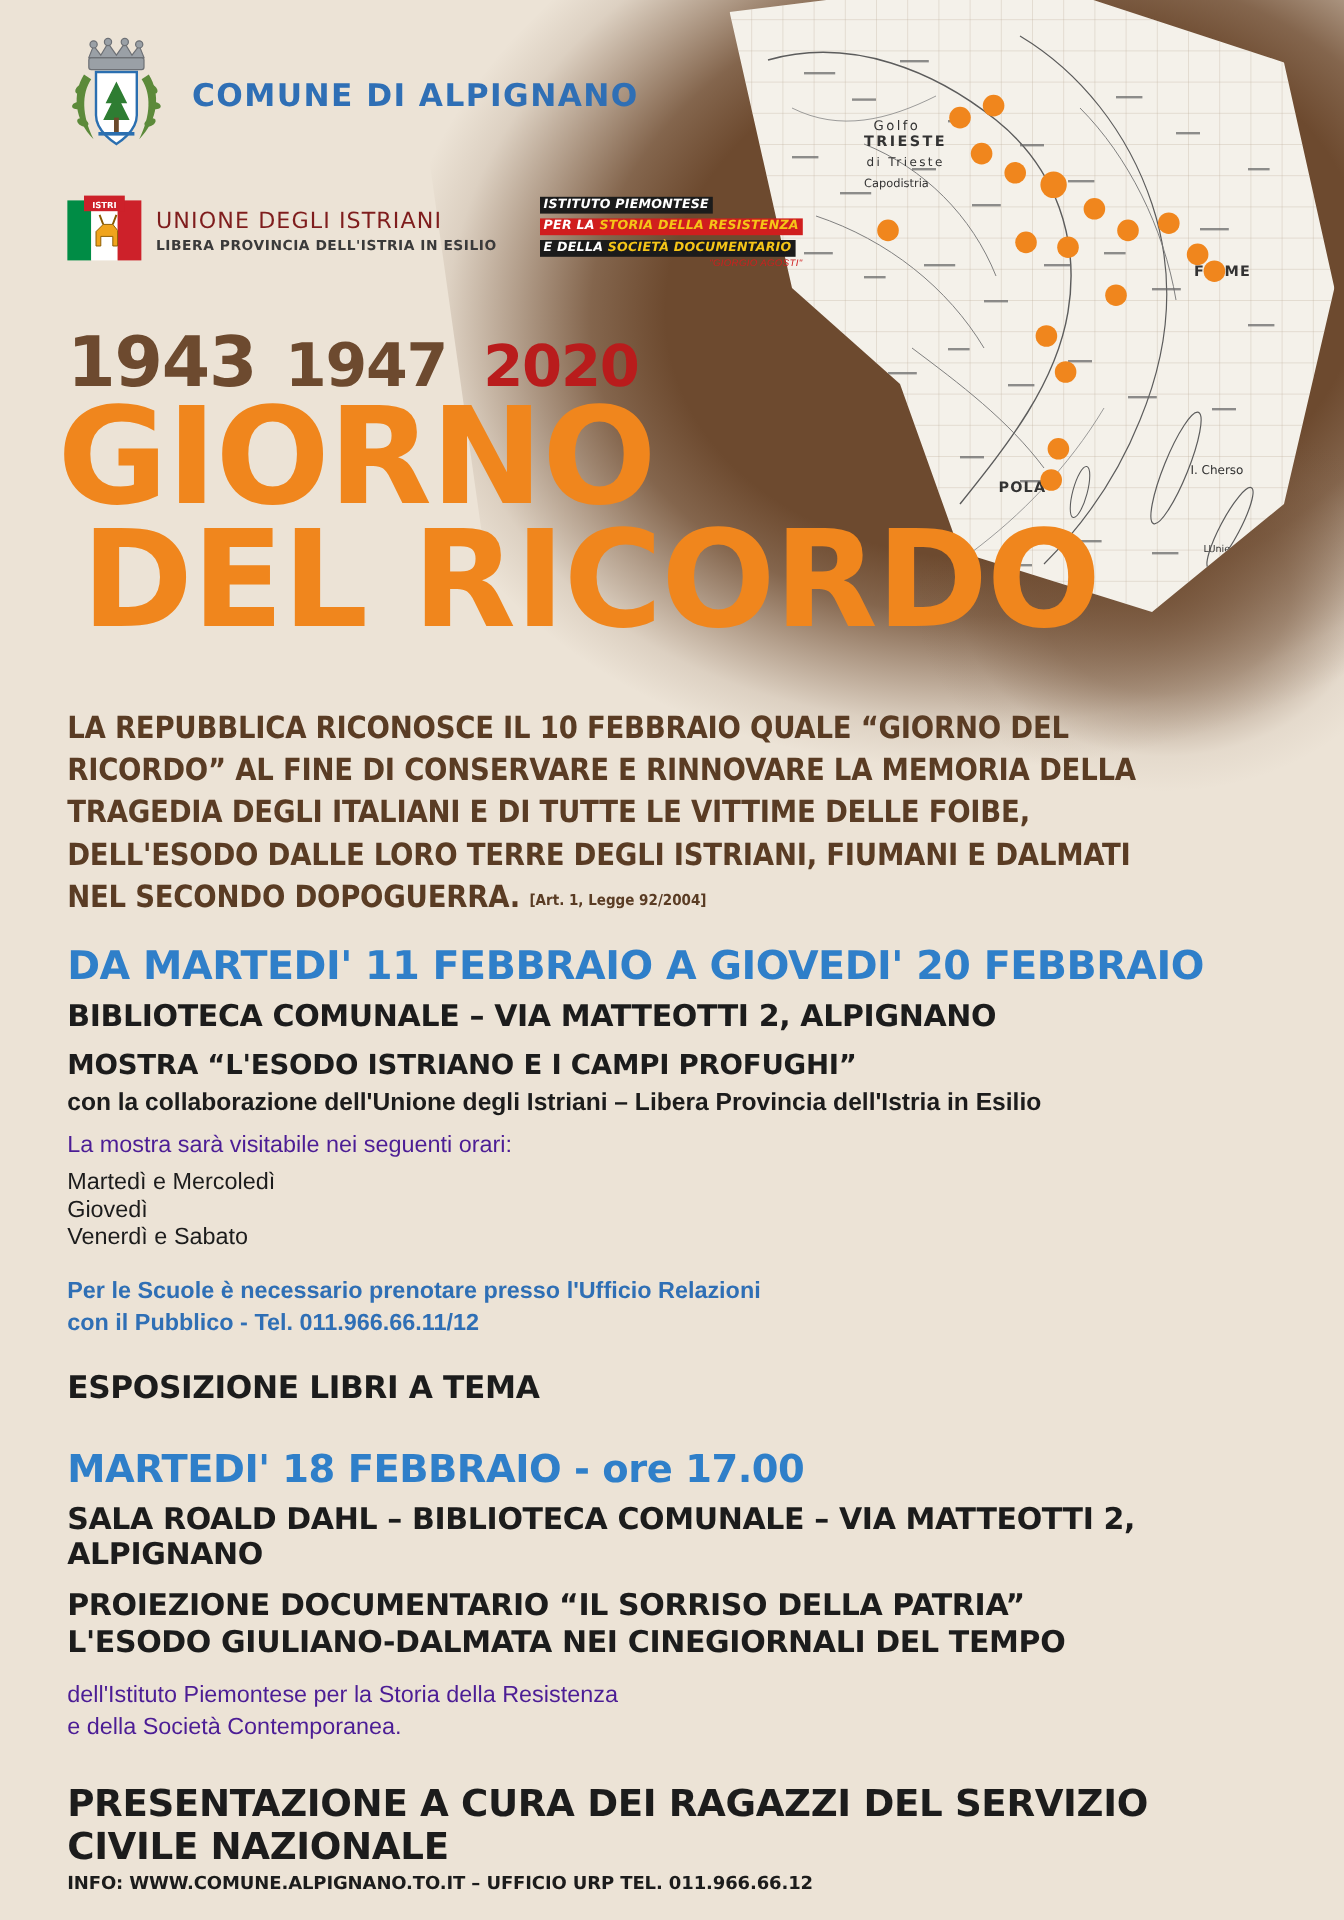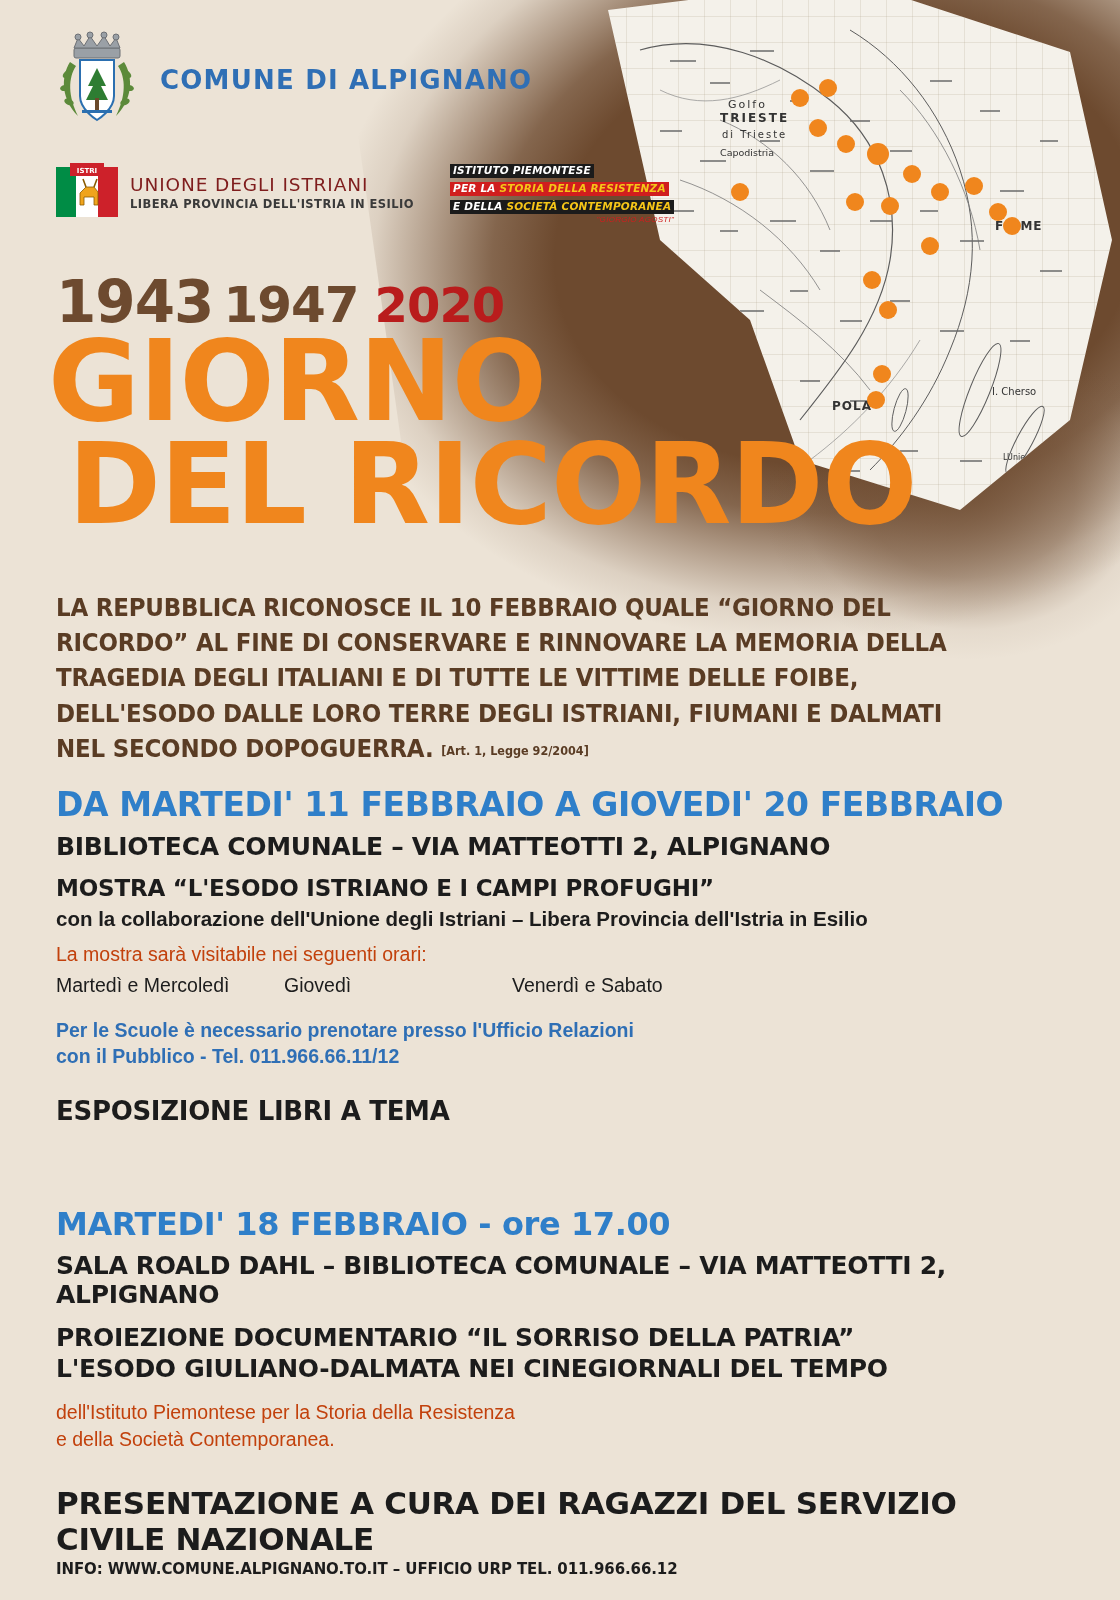--- a/index.html
+++ b/index.html
@@ -113,21 +113,21 @@
   .ipsrsc .l4 { color: #d01e1e; font-size: 8px; letter-spacing: 0.3px; text-align: right; padding-top: 2px; }
 
   
   .years {
     position: absolute;
     left: 56px;
     top: 268px;
     z-index: 3;
     display: flex;
     align-items: baseline;
-    gap: 6px;
+    gap: 20px;
     font-family: "DejaVu Sans", sans-serif;
     font-weight: bold;
     letter-spacing: -1px;
   }
   .y1943 { font-size: 58px; color: #6d4a2f; }
   .y1947 { font-size: 50px; color: #6d4a2f; margin-left: 4px; text-align: right; }
   .y2020 { font-size: 48px; color: #b91c1c; margin-left: 10px; }
 
   
   .big-title {
@@ -195,30 +195,30 @@
   .sub-dark2 {
     font-family: "Liberation Sans", sans-serif;
     font-weight: bold;
     font-size: 20.5px;
     color: #1c1c1c;
     margin-top: 6px;
   }
   .plain {
     font-family: "Liberation Sans", sans-serif;
     font-size: 19.5px;
-    color: #c2410c;
+    color: #4c1d95;
     margin-top: 12px;
   }
   .hours-table {
     margin-top: 8px;
     font-family: "Liberation Sans", sans-serif;
     font-size: 19.5px;
     color: #1c1c1c;
   }
-  .hours-row { display: flex; }
+  .hours-row { display: flex; flex-direction: column; }
   .hours-row + .hours-row { margin-top: 5px; }
   .hours-col { width: 228px; }
   .note-blue {
     font-family: "Liberation Sans", sans-serif;
     font-weight: bold;
     font-size: 19.5px;
     color: #2f6fb5;
     margin-top: 20px;
     line-height: 1.35;
   }
@@ -393,21 +393,21 @@
       </svg>
       <div>
         <div class="unione-txt-1">UNIONE DEGLI ISTRIANI</div>
         <div class="unione-txt-2">LIBERA PROVINCIA DELL'ISTRIA IN ESILIO</div>
       </div>
     </div>
 
     <div class="ipsrsc">
       <div class="l l1">ISTITUTO PIEMONTESE</div><br>
       <div class="l l2"><span>PER LA </span><b>STORIA DELLA RESISTENZA</b></div><br>
-      <div class="l l3"><span>E DELLA </span><b>SOCIETÀ CONTEMPORANEA</b></div>
+      <div class="l l3"><span>E DELLA </span><b>SOCIETÀ DOCUMENTARIO</b></div>
       <div class="l4">"GIORGIO AGOSTI"</div>
     </div>
   </div>
 </div>
 
 <div class="years">
   <span class="y1943">1943</span>
   <span class="y1947">1947</span>
   <span class="y2020">2020</span>
 </div>

